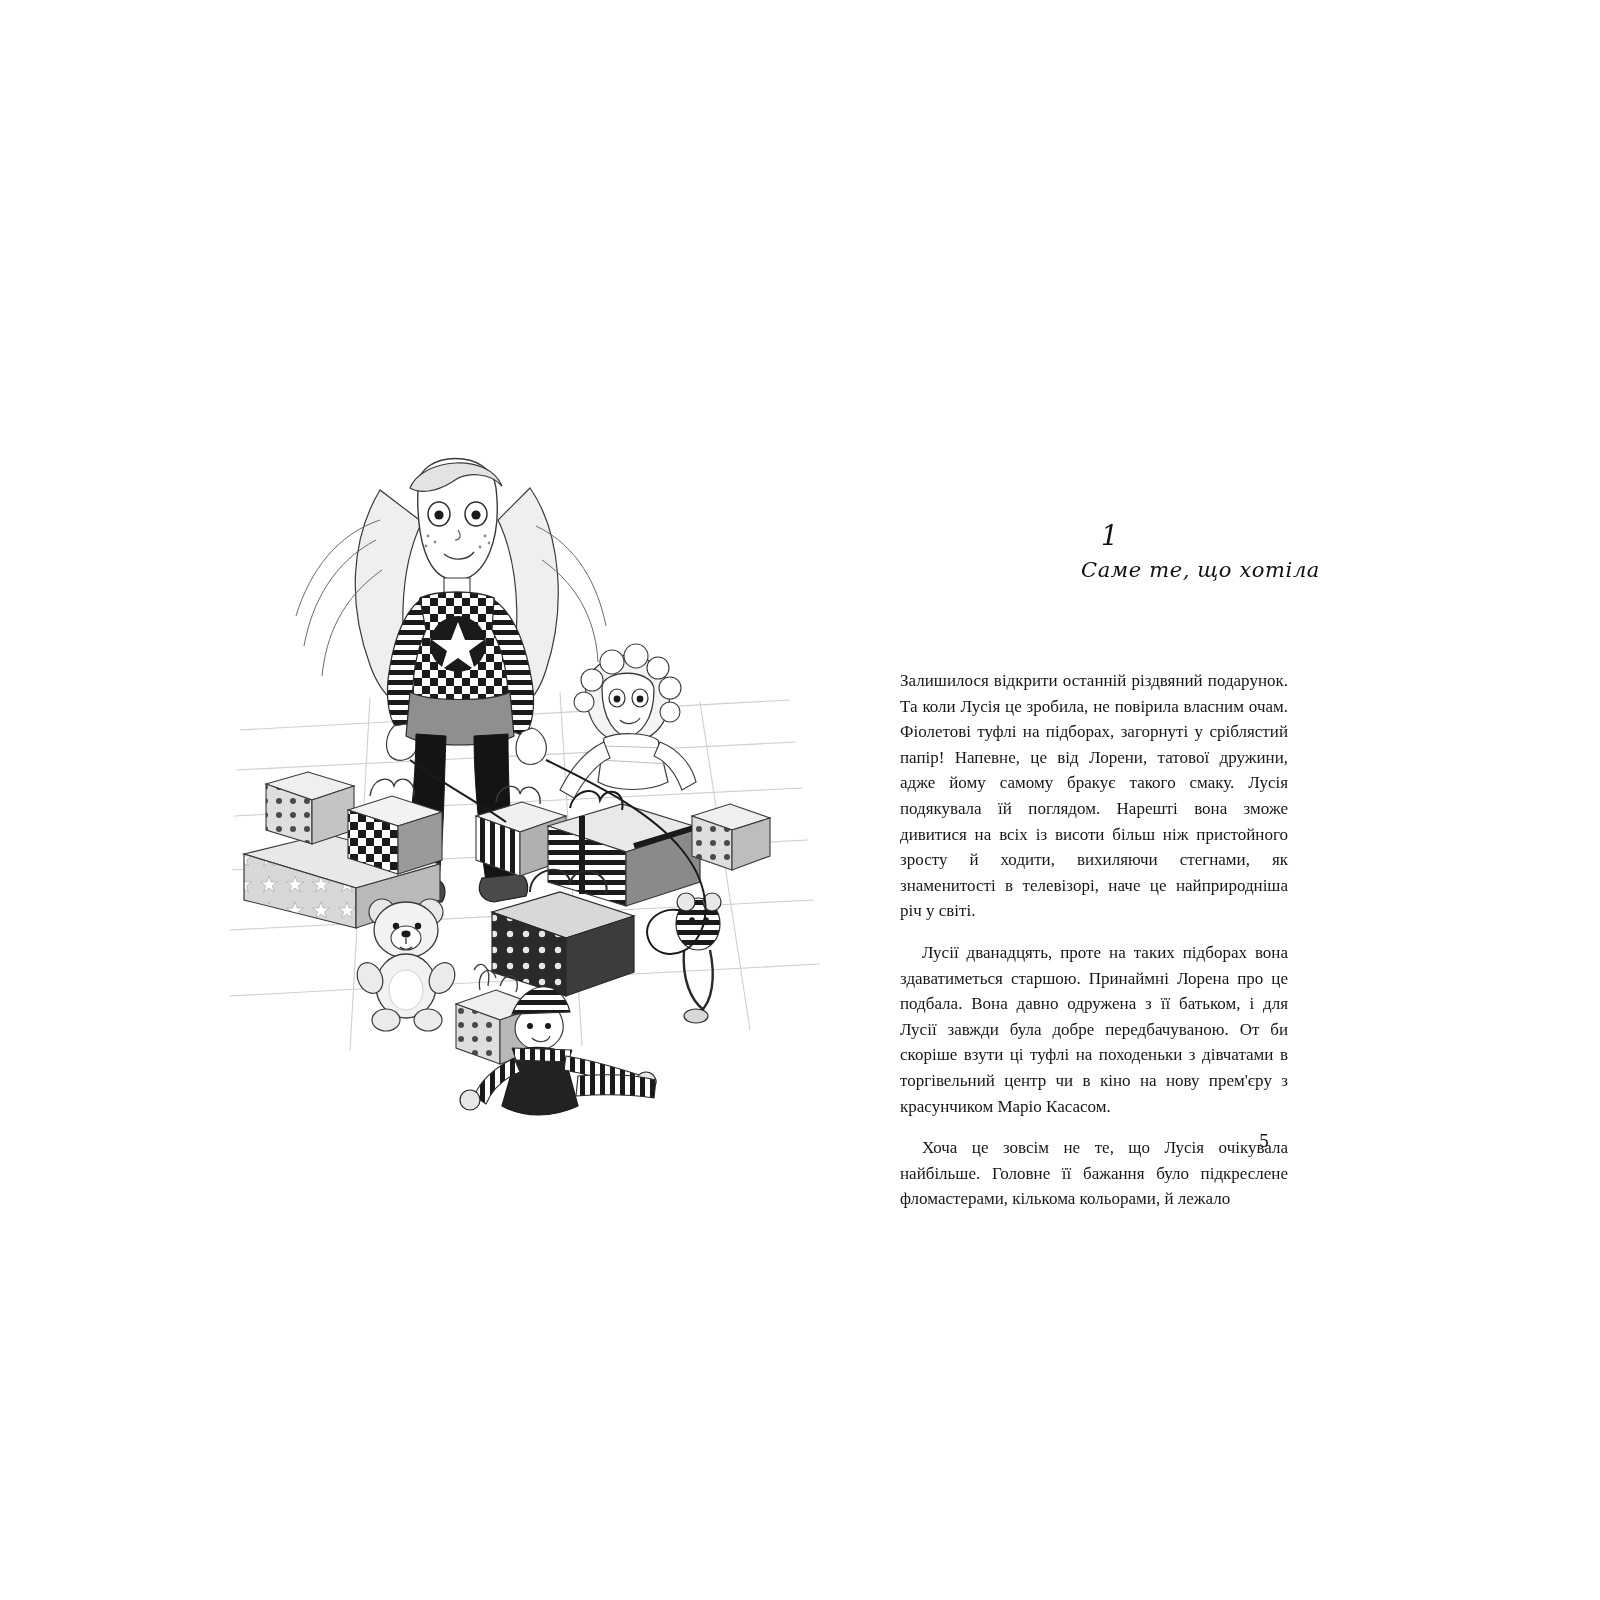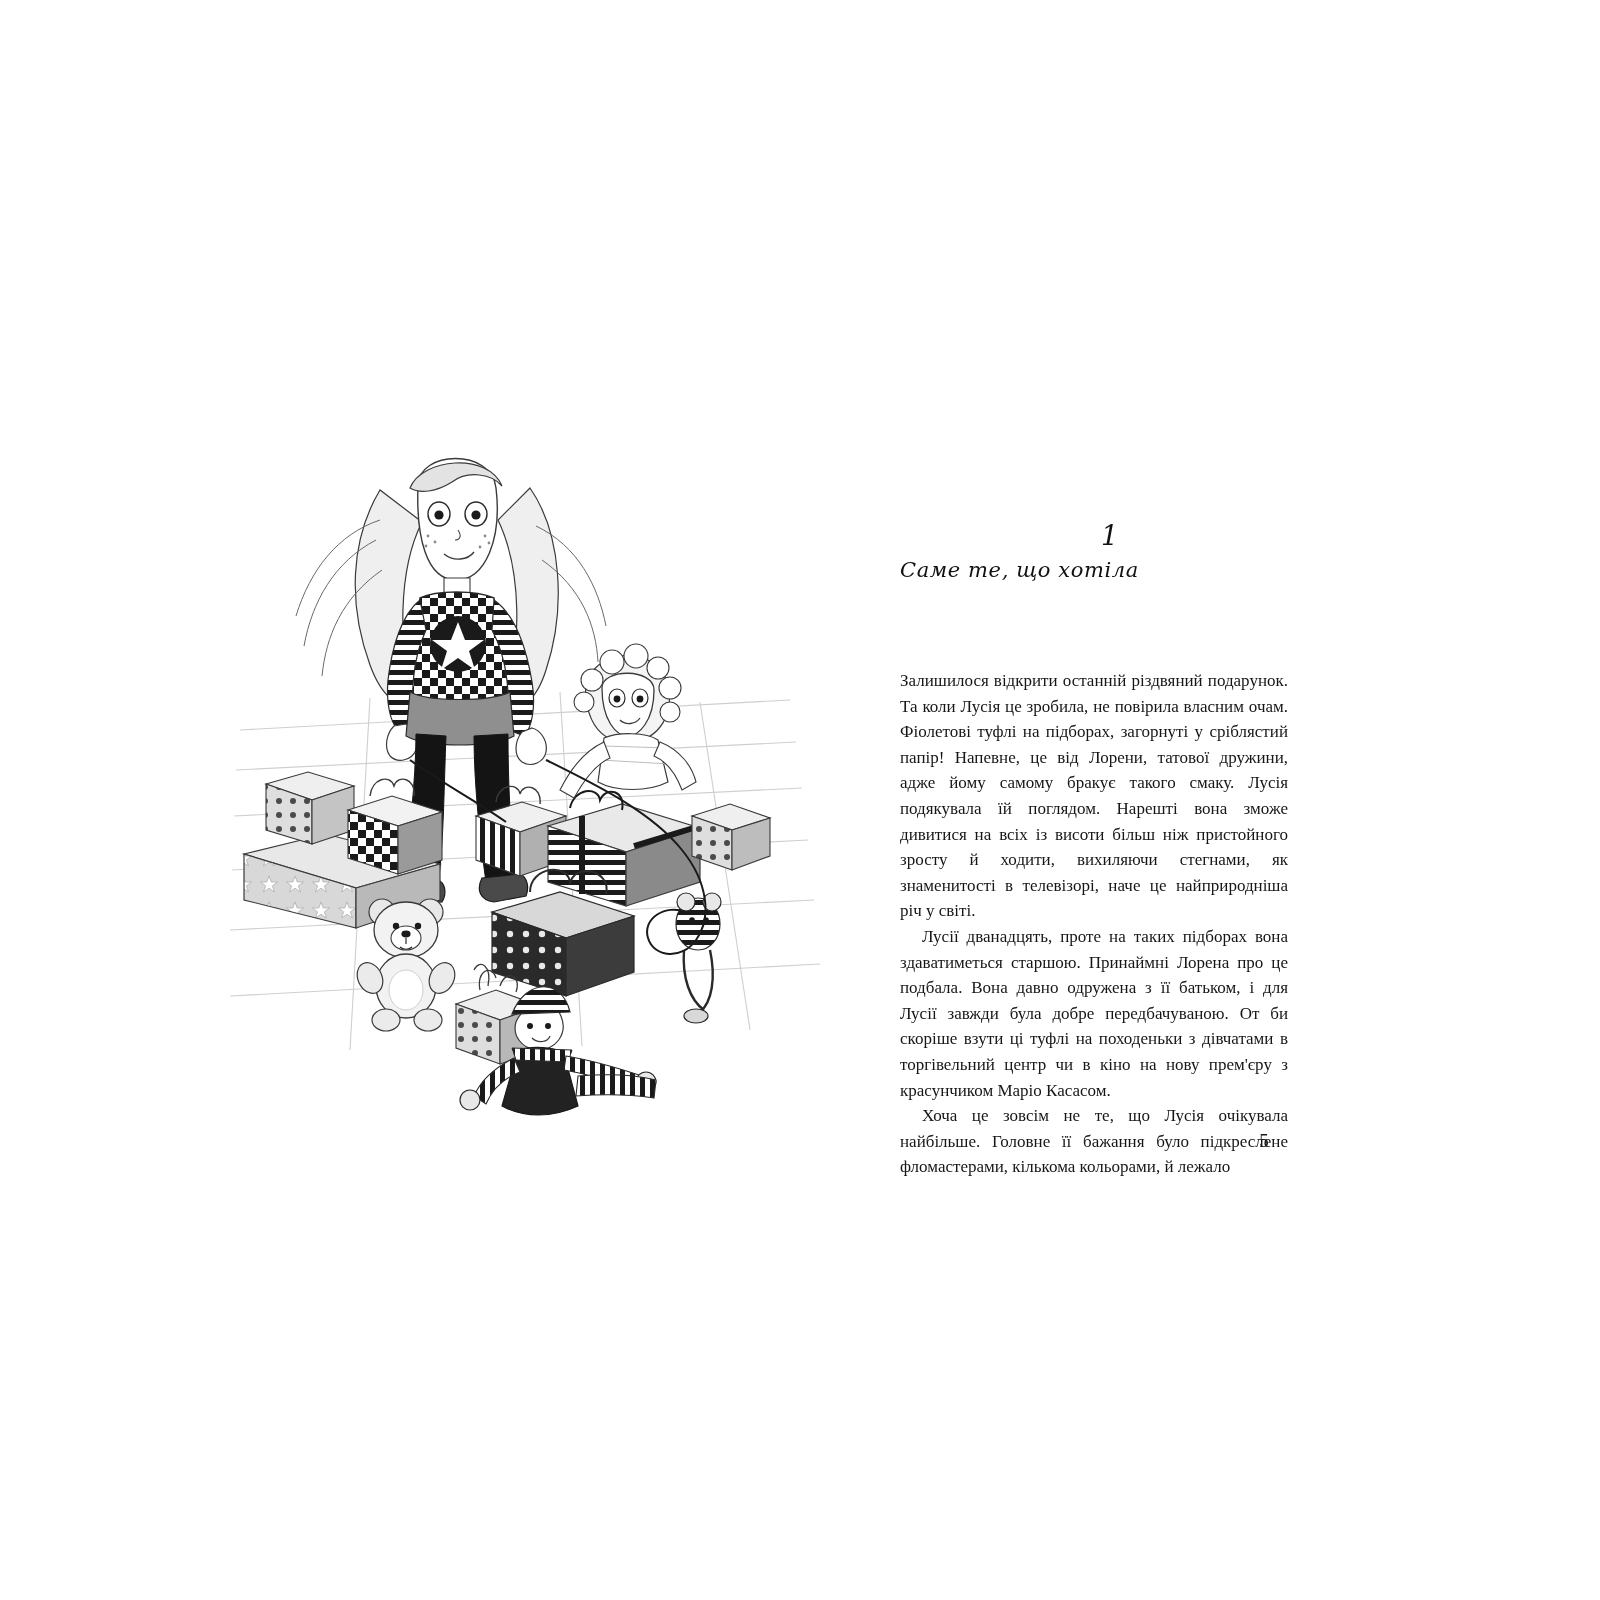--- a/index.html
+++ b/index.html
@@ -60,21 +60,21 @@
     font-style: italic;
     font-size: 27px;
     letter-spacing: 1px;
     color: #111;
   }
   .chapter-title {
     position: absolute;
     left: 0;
     top: 558px;
     width: 420px;
-    text-align: left;
+    text-align: right;
     font-family: "DejaVu Serif", serif;
     font-style: italic;
     font-size: 21px;
     letter-spacing: 0.6px;
     color: #111;
     white-space: nowrap;
   }
   .body-text {
     position: absolute;
     left: 0;
@@ -86,20 +86,21 @@
     text-align: justify;
     text-justify: inter-word;
     color: #161616;
     hyphens: manual;
   }
   .body-text p {
     margin: 0;
   }
   .body-text p + p {
     text-indent: 22px;
+    margin-top: 16px;
   }
   .page-number {
     position: absolute;
     left: 340px;
     top: 1130px;
     width: 48px;
     text-align: center;
     font-family: "Liberation Serif", serif;
     font-size: 19px;
     color: #161616;

